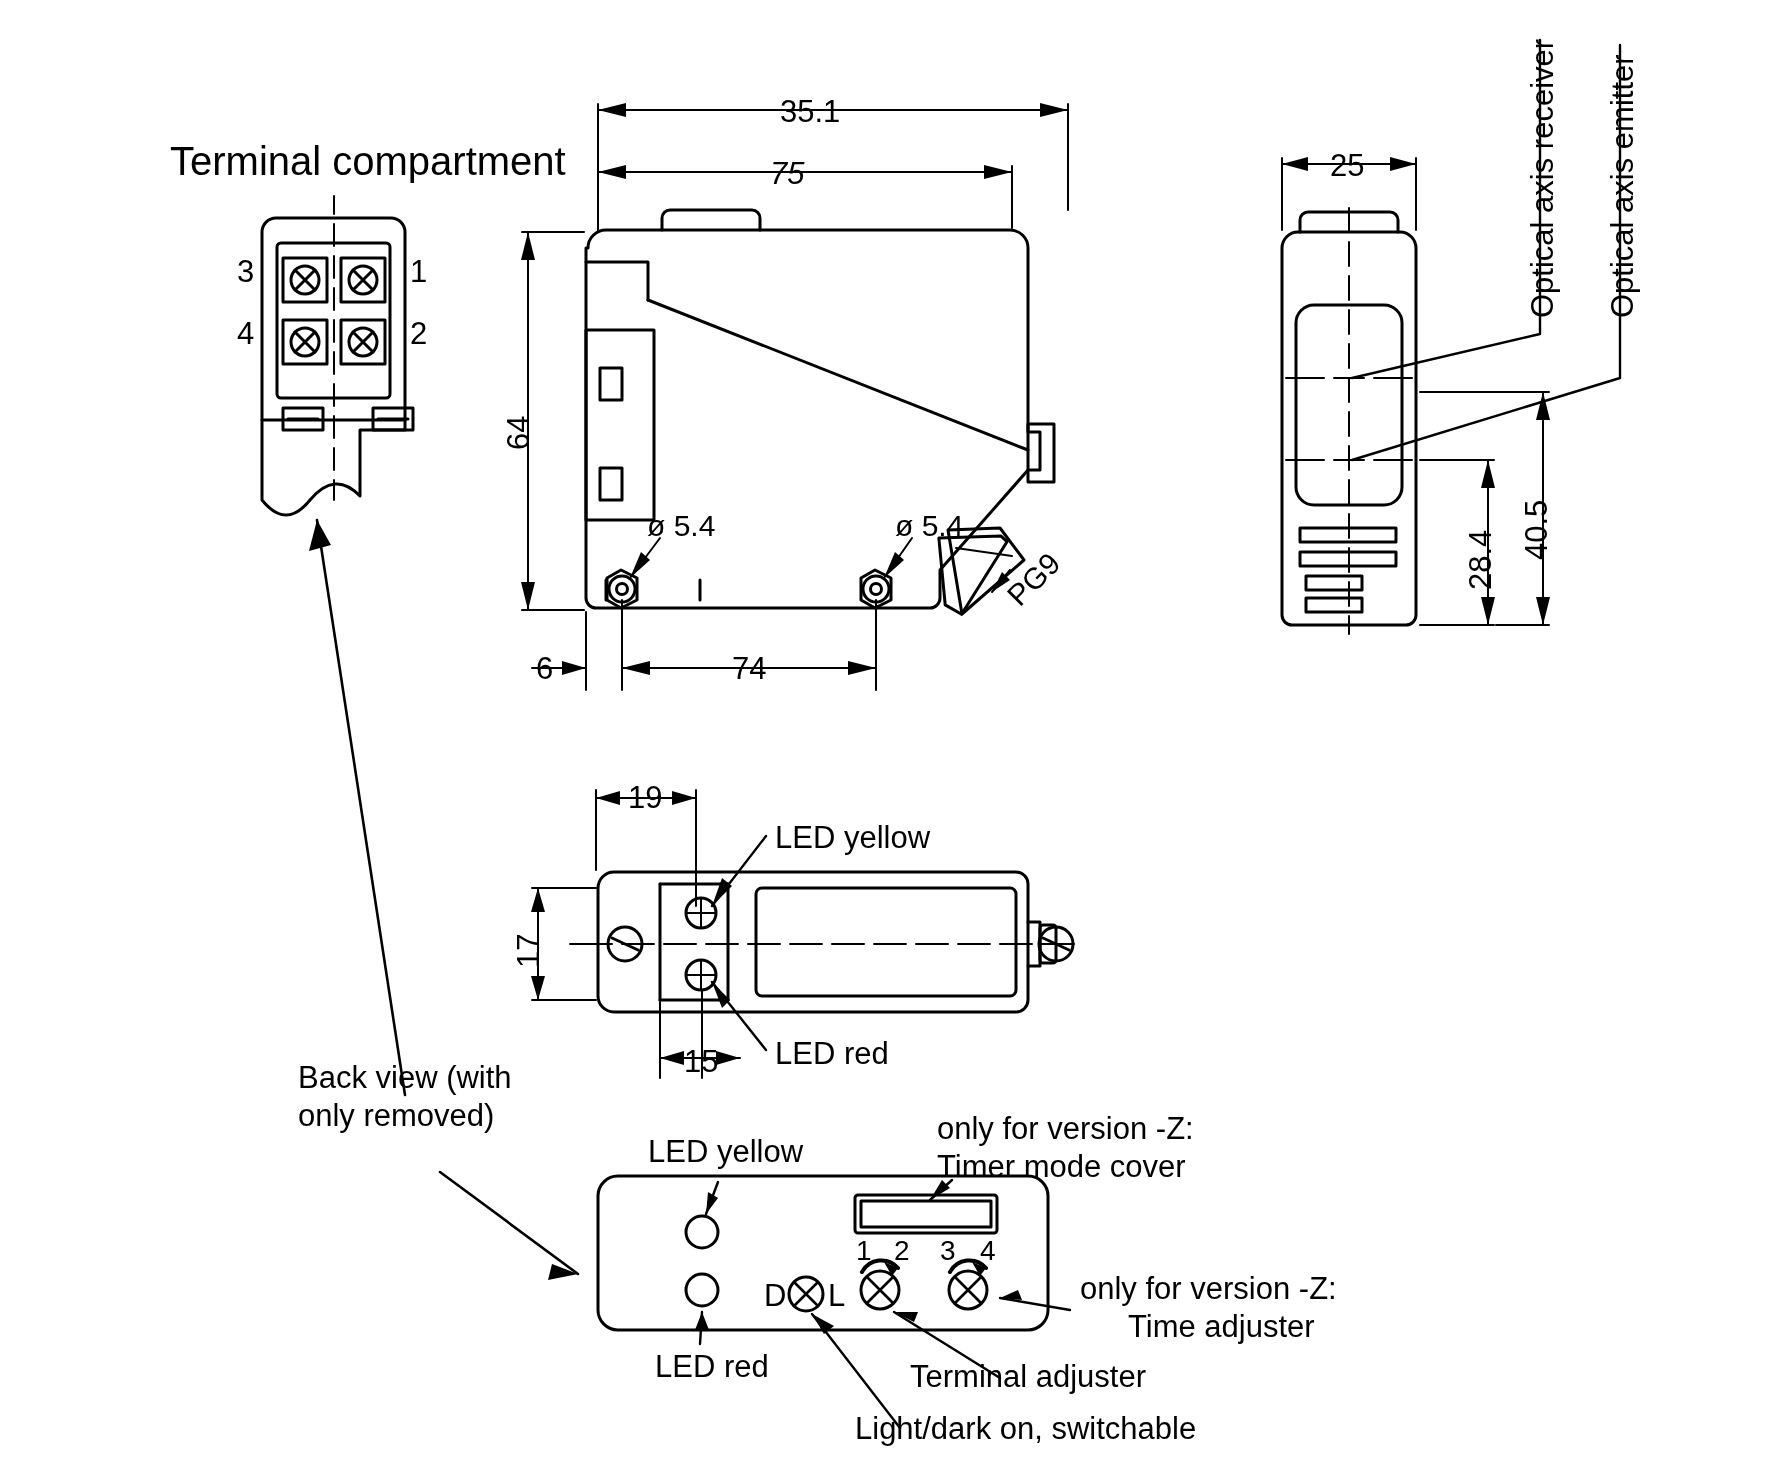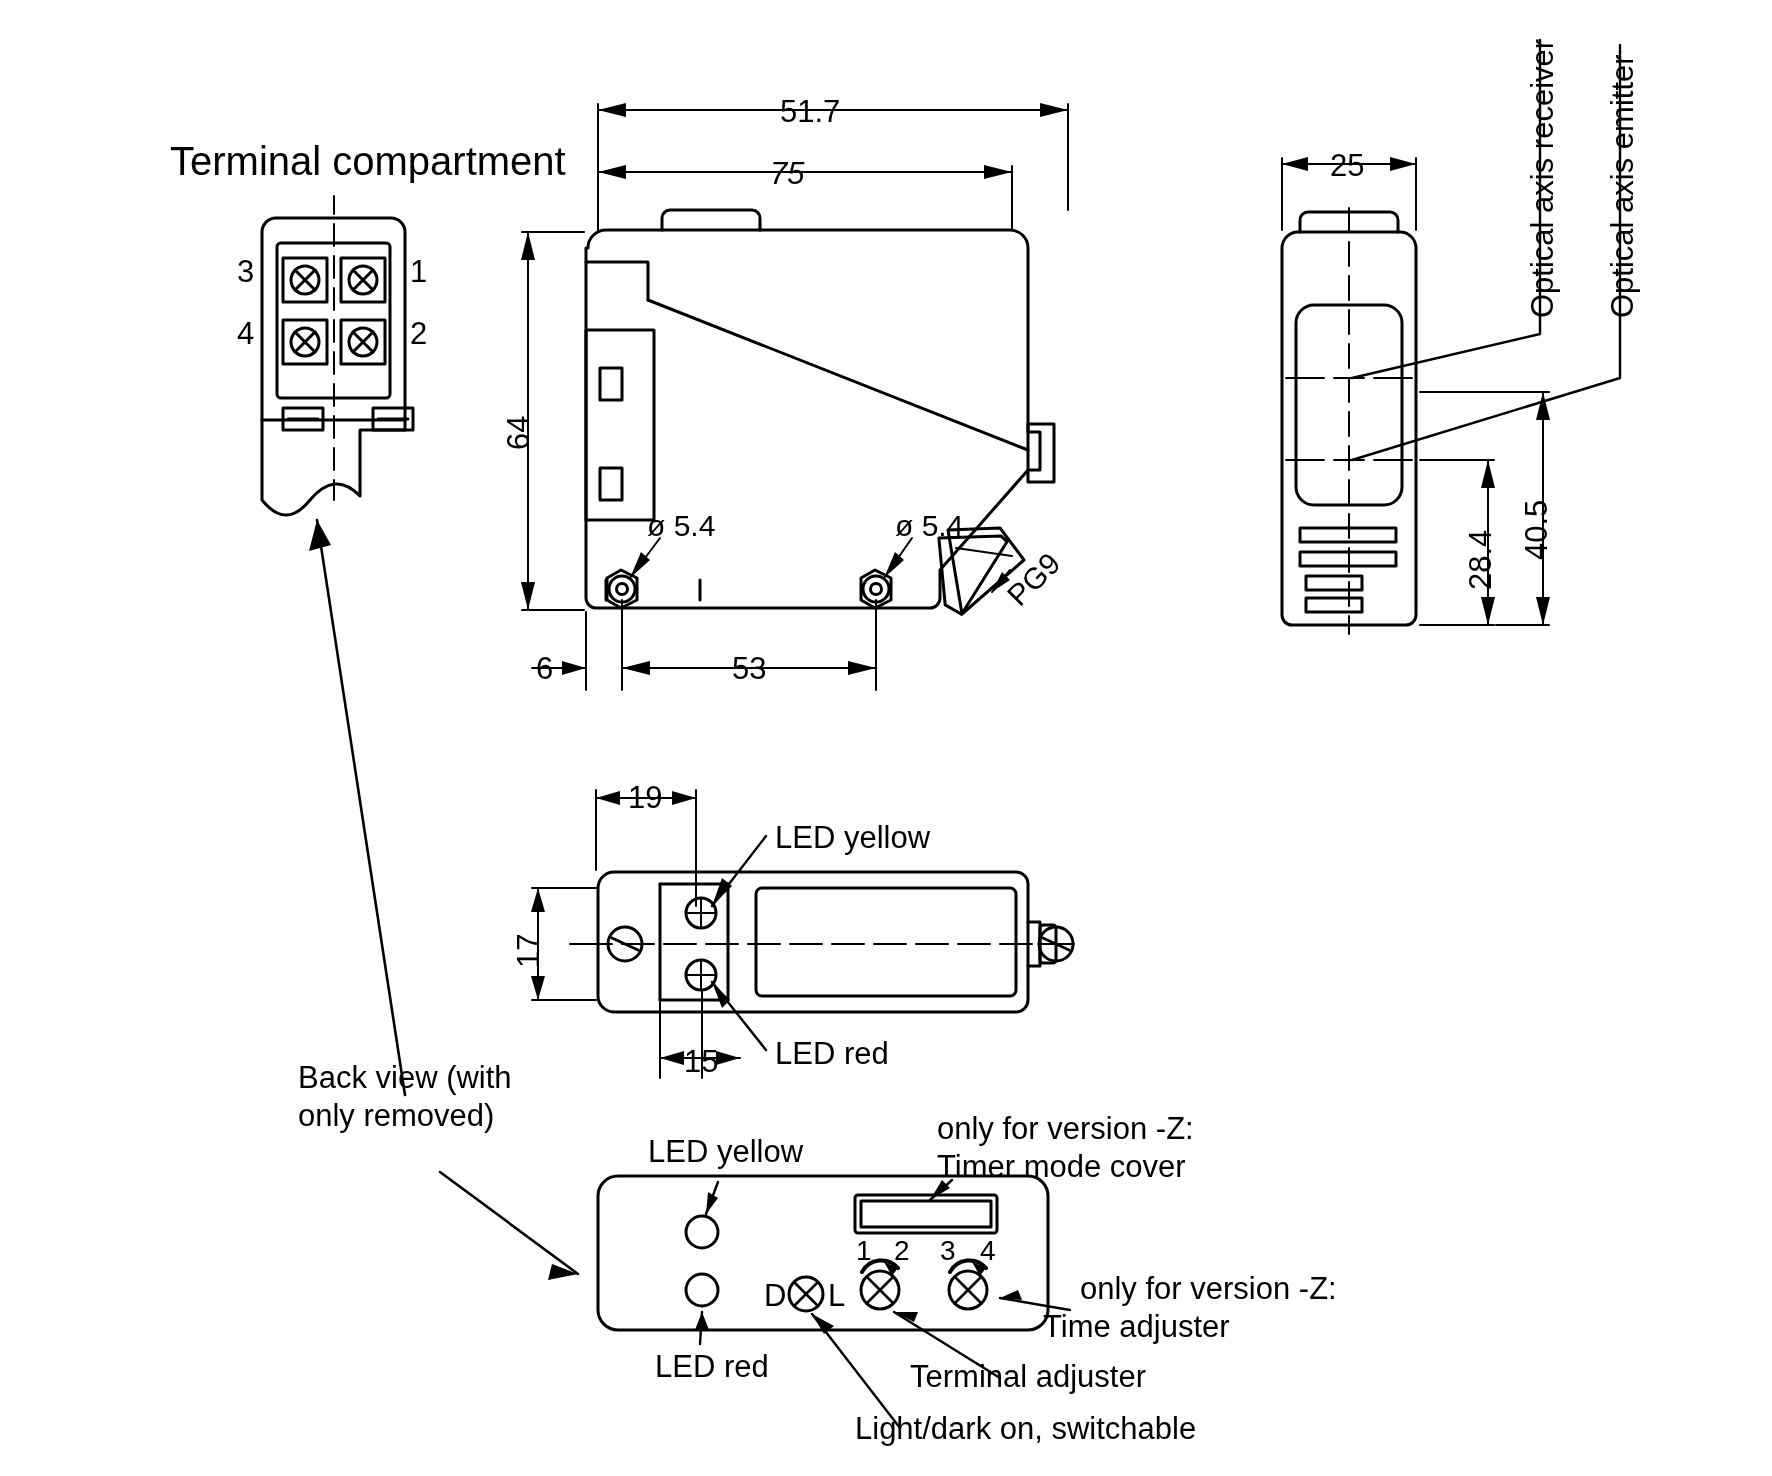--- a/index.html
+++ b/index.html
@@ -256,25 +256,25 @@
   <div class="lbl s33" style="left:170px; top:137px;">Terminal compartment</div>
 
   <div class="lbl s31" style="left:237px; top:253px;">3</div>
   <div class="lbl s31" style="left:410px; top:253px;">1</div>
   <div class="lbl s31" style="left:237px; top:315px;">4</div>
   <div class="lbl s31" style="left:410px; top:315px;">2</div>
 
   <div class="lbl s31" style="left:298px; top:1059px;">Back view (with</div>
   <div class="lbl s31" style="left:298px; top:1097px;">only removed)</div>
 
-  <div class="lbl s31" style="left:780px; top:93px;">51.7</div>
+  <div class="lbl s31" style="left:780px; top:93px;">35.1</div>
   <div class="lbl s31" style="left:770px; top:155px;font-style:italic;">75</div>
   <div class="lbl s31 rot90" style="left:500px; top:450px;">64</div>
   <div class="lbl s31" style="left:536px; top:650px;">6</div>
-  <div class="lbl s31" style="left:732px; top:650px;">53</div>
+  <div class="lbl s31" style="left:732px; top:650px;">74</div>
   <div class="lbl s30" style="left:647px; top:508px;">ø 5.4</div>
   <div class="lbl s30" style="left:895px; top:508px;">ø 5.4</div>
   <div class="lbl s30" style="left:1000px; top:588px; transform: rotate(-45deg); transform-origin: left top;">PG9</div>
 
   <div class="lbl s31" style="left:1330px; top:147px;">25</div>
   <div class="lbl s31 rot90" style="left:1462px; top:590px;">28.4</div>
   <div class="lbl s31 rot90" style="left:1518px; top:560px;">40.5</div>
   <div class="lbl s31 rot90" style="left:1524px; top:318px;">Optical axis receiver</div>
   <div class="lbl s31 rot90" style="left:1604px; top:318px;">Optical axis emitter</div>
 
@@ -286,19 +286,19 @@
 
   <div class="lbl s31" style="left:648px; top:1133px;">LED yellow</div>
   <div class="lbl s31" style="left:655px; top:1348px;">LED red</div>
   <div class="lbl s31" style="left:937px; top:1110px;">only for version -Z:</div>
   <div class="lbl s31" style="left:937px; top:1148px;">Timer mode cover</div>
   <div class="lbl s28" style="left:856px; top:1234px;">1</div>
   <div class="lbl s28" style="left:894px; top:1234px;">2</div>
   <div class="lbl s28" style="left:940px; top:1234px;">3</div>
   <div class="lbl s28" style="left:980px; top:1234px;">4</div>
   <div class="lbl s31" style="left:1080px; top:1270px;">only for version -Z:</div>
-  <div class="lbl s31" style="left:1043px; top:1308px;">Time adjuster</div>
+  <div class="lbl s31" style="left:1128px; top:1308px;">Time adjuster</div>
   <div class="lbl s31" style="left:910px; top:1358px;">Terminal adjuster</div>
   <div class="lbl s31" style="left:855px; top:1410px;">Light/dark on, switchable</div>
   <div class="lbl s31" style="left:764px; top:1277px;">D</div>
   <div class="lbl s31" style="left:828px; top:1277px;">L</div>
 
 </div>
 
 </body></html>

